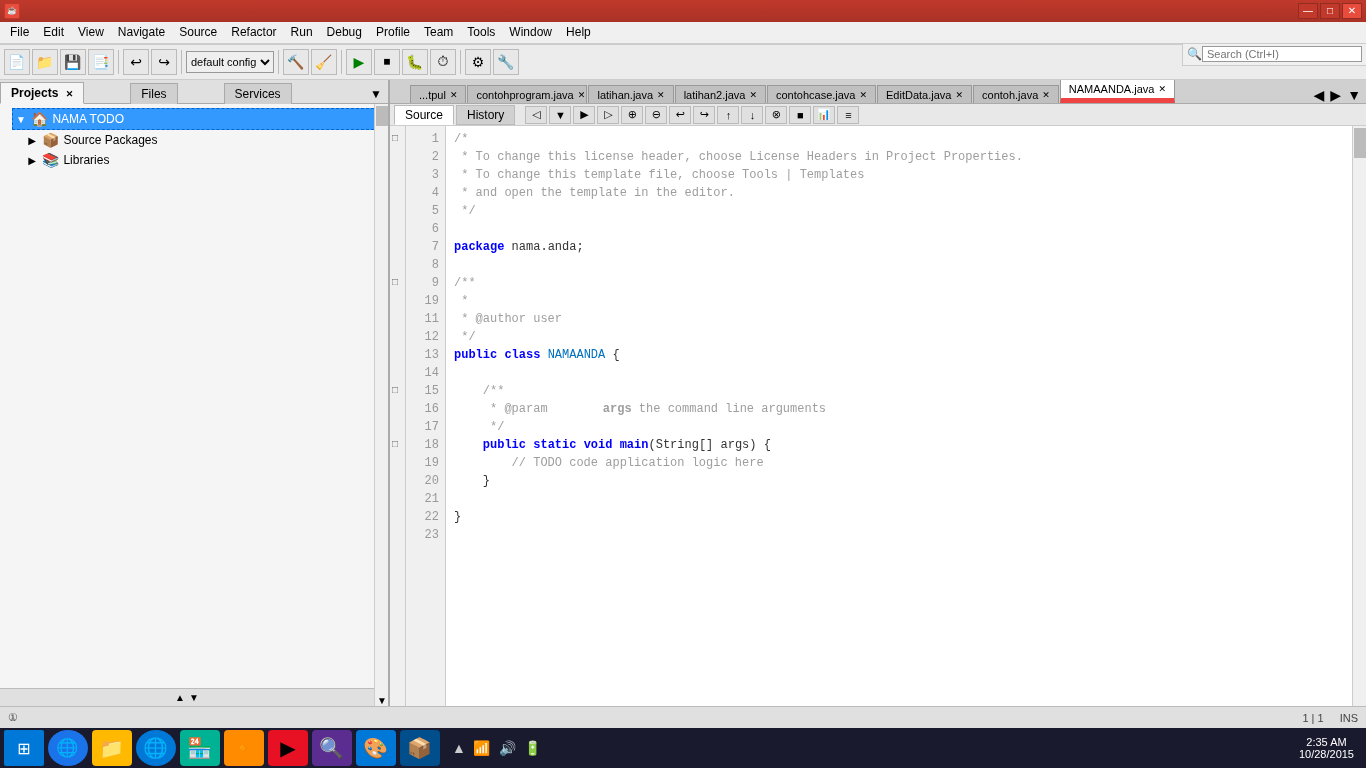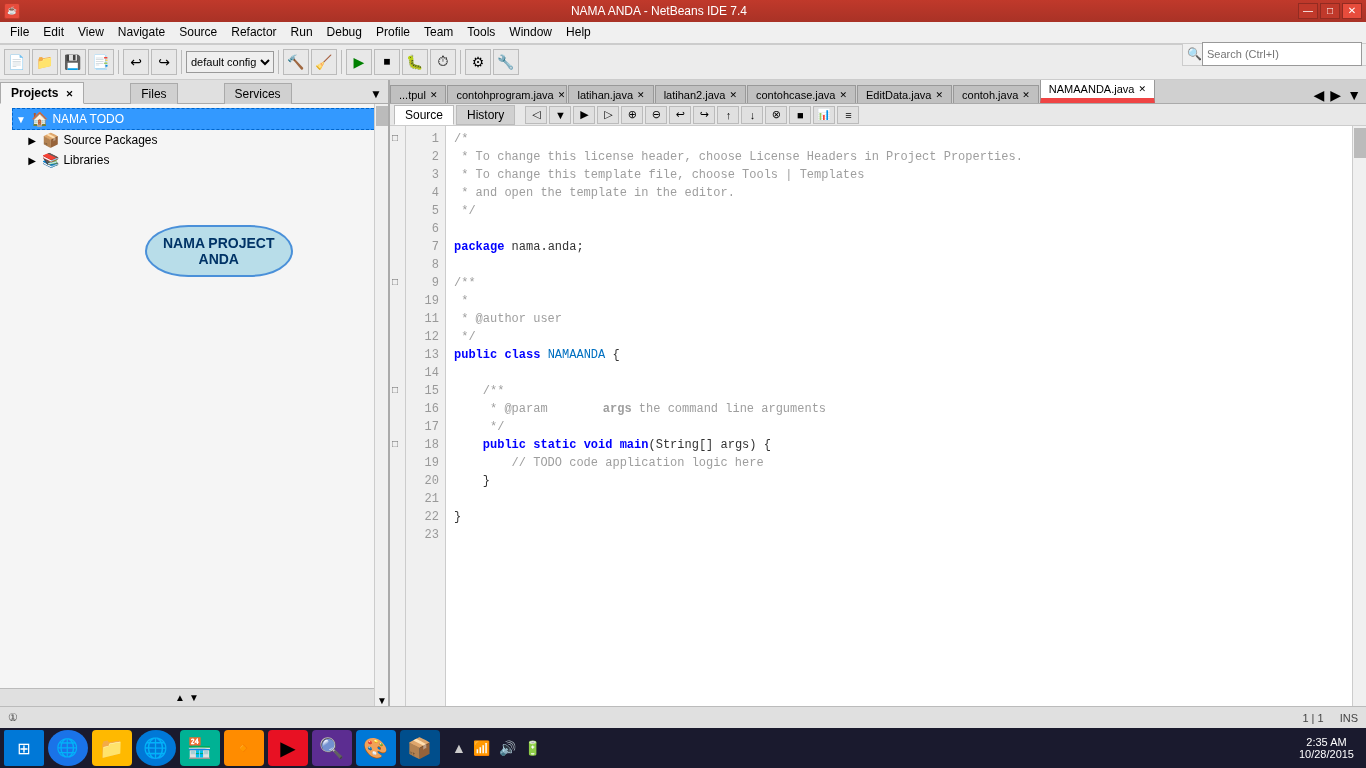--- a/index.html
+++ b/index.html
@@ -40,21 +40,21 @@
       top: 22px;
       right: 0;
       height: 22px;
       display: flex;
       align-items: center;
       background: #f0f0f0;
       border-left: 1px solid #ccc;
       border-bottom: 1px solid #ccc;
       padding: 0 4px;
     }
-    #search-bar input { width: 160px; height: 24px; border: 1px solid #999; font-size: 11px; padding: 0 4px; background: white; }
+    #search-bar input { width: 160px; height: 16px; border: 1px solid #999; font-size: 11px; padding: 0 4px; background: white; }
 
     
     #toolbar {
       background: #ececec;
       height: 36px;
       display: flex;
       align-items: center;
       padding: 0 4px;
       gap: 2px;
       border-bottom: 1px solid #ccc;
@@ -128,20 +128,21 @@
     #editor-area { flex: 1; display: flex; flex-direction: column; background: #f8f8f8; }
 
     
     #editor-tabs {
       display: flex;
       background: #d0d0d0;
       border-bottom: 1px solid #aaa;
       height: 24px;
       align-items: flex-end;
       overflow: hidden;
+      padding-left: 20px;
     }
     .editor-tab {
       display: flex;
       align-items: center;
       padding: 3px 8px;
       font-size: 11px;
       background: #c0c0c0;
       border: 1px solid #999;
       border-bottom: none;
       cursor: pointer;
@@ -271,21 +272,20 @@
   </style>
 </head>
 <body>
 
 <div id="main-wrapper">
 
   <div id="title-bar">
     <div id="title-bar-left">
       <div class="app-icon">☕</div>
     </div>
-    <div id="title-text">NAMA ANDA - NetBeans IDE 7.4</div>
     <div id="window-controls">
       <div class="win-btn">—</div>
       <div class="win-btn">□</div>
       <div class="win-btn close">✕</div>
     </div>
   </div>
 
   <div style="position:relative; background:#f0f0f0; border-bottom:1px solid #ccc;">
     <div id="menu-bar">
       <div class="menu-item">File</div>
@@ -371,23 +371,20 @@
             <span class="tree-label">Source Packages</span>
           </div>
           <div class="tree-item">
             <span class="tree-toggle">▶</span>
             <span class="tree-icon">📚</span>
             <span class="tree-label">Libraries</span>
           </div>
         </div>
       </div>
 
-      <div class="annotation-bubble" style="left:145px;top:145px;padding:8px 16px;font-size:14px;text-align:center;">
-        <span>NAMA PROJECT<br>ANDA</span>
-      </div>
 
       <div style="position:absolute;bottom:0;left:0;right:14px;height:18px;background:#e0e0e0;border-top:1px solid #bbb;display:flex;align-items:center;justify-content:center;">
         <span style="cursor:pointer;font-size:10px;">▲</span>
         <span style="cursor:pointer;font-size:10px;margin-left:4px;">▼</span>
       </div>
     </div>
 
     <div id="editor-area">
 
       <div id="editor-tabs">

